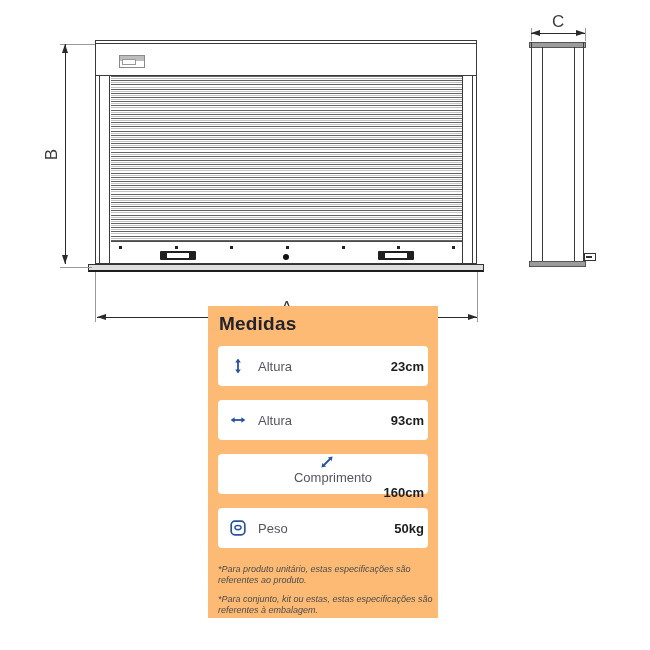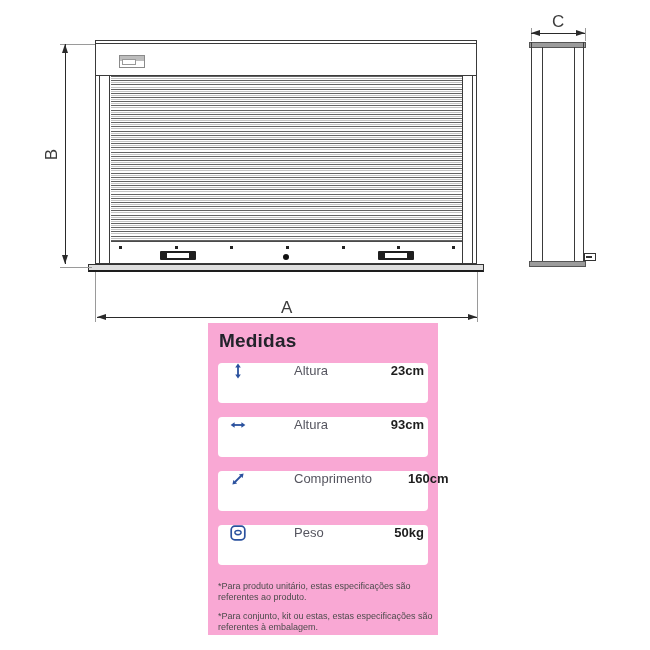--- a/index.html
+++ b/index.html
@@ -38,28 +38,28 @@
   .fv-lock{left:283px;top:254px;width:6px;height:6px;border-radius:50%;background:#111;}
   .fv-bottomrail{left:88px;top:264px;width:396px;height:8px;background:#dedede;
     border:1px solid #333;border-bottom:2px solid #1d1d1d;box-sizing:border-box;}
   
   .sv-cap{left:529px;width:57px;height:6px;background:#9c9c9c;border:1px solid #555;box-sizing:border-box;}
   .sv-body{left:531px;top:42px;width:53px;height:225px;border-left:1px solid #3a3a3a;border-right:1px solid #3a3a3a;box-sizing:border-box;}
   .sv-inner{top:47px;height:215px;width:0;border-left:1px solid #3a3a3a;}
   .sv-tab{left:584px;top:253px;width:12px;height:8px;border:1px solid #333;background:#fff;box-sizing:border-box;}
   .sv-tab::after{content:"";position:absolute;left:1px;top:2px;width:6px;height:2px;background:#333;}
   
-  .panel{left:208px;top:323px;width:230px;height:312px;background:#f9a8d4;}
+  .panel{left:208px;top:306px;width:230px;height:312px;background:#fdba74;}
   .panel-title{position:absolute;left:11px;top:7px;font-size:19px;font-weight:bold;color:#23232b;letter-spacing:.2px;}
   .m-card{position:absolute;left:10px;width:210px;height:40px;background:#ffffff;border-radius:4px;
-    display:flex;padding:0 4px 0 12px;box-sizing:border-box;gap:36px;}
+    display:flex;align-items:center;padding:0 4px 0 12px;box-sizing:border-box;}
   .m-card .icon{width:16px;height:16px;flex:0 0 16px;display:block;color:#2a519e;}
   .m-card .label{margin-left:12px;font-size:13px;color:#55555f;}
   .m-card .value{margin-left:auto;font-size:13px;font-weight:bold;color:#1d1d1d;}
-  .footnote{position:absolute;left:10px;width:218px;font-size:9px;line-height:1.25;color:#4c4c4c;}
+  .footnote{position:absolute;left:10px;width:218px;font-size:9px;line-height:1.25;color:#4c4c4c;font-style:italic;}
 </style>
 </head>
 <body>
 
 <div id="canvas">
 
   <div class="abs fv-outer"></div>
   <div class="abs fv-topline"></div>
   <div class="abs fv-header"></div>
   <div class="abs fv-logo"></div>
@@ -116,21 +116,21 @@
     <div class="m-card" style="top:94px;">
       <svg class="icon" viewBox="0 0 16 16">
         <path d="M4 8h8" stroke="#2a519e" stroke-width="1.8" fill="none"></path>
         <path d="M0.6 8 L4.6 5.2 L4.6 10.8 Z" fill="#2a519e"></path>
         <path d="M15.4 8 L11.4 5.2 L11.4 10.8 Z" fill="#2a519e"></path>
       </svg>
       <span class="label">Altura</span>
       <span class="value">93cm</span>
     </div>
 
-    <div class="m-card" style="top:148px;">
+    <div class="m-card" style="top:148px;flex-direction:column;">
       <svg class="icon" viewBox="0 0 16 16">
         <path d="M5 11 L11 5" stroke="#2a519e" stroke-width="1.8" fill="none"></path>
         <path d="M13.6 2.4 L12.6 7.1 L8.9 3.4 Z" fill="#2a519e"></path>
         <path d="M2.4 13.6 L3.4 8.9 L7.1 12.6 Z" fill="#2a519e"></path>
       </svg>
       <span class="label">Comprimento</span>
       <span class="value">160cm</span>
     </div>
 
     <div class="m-card" style="top:202px;">

